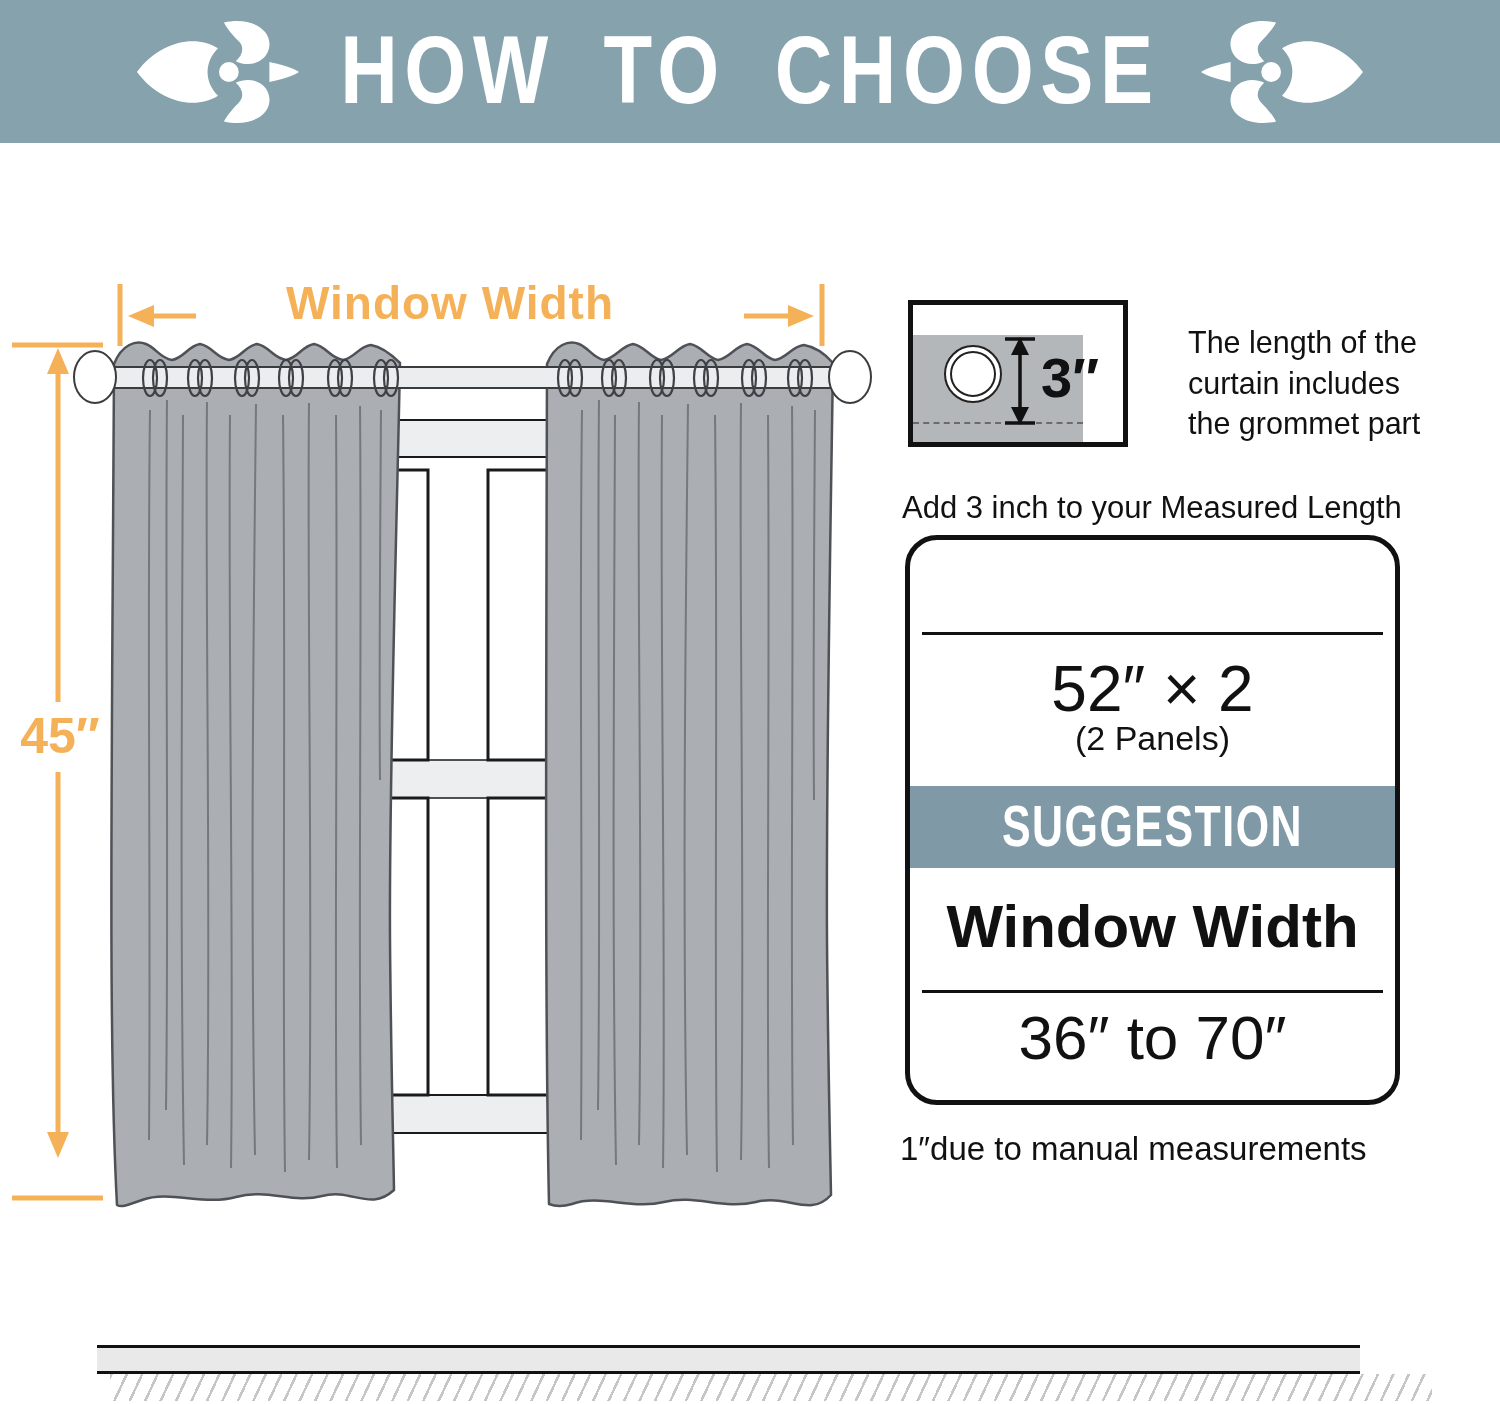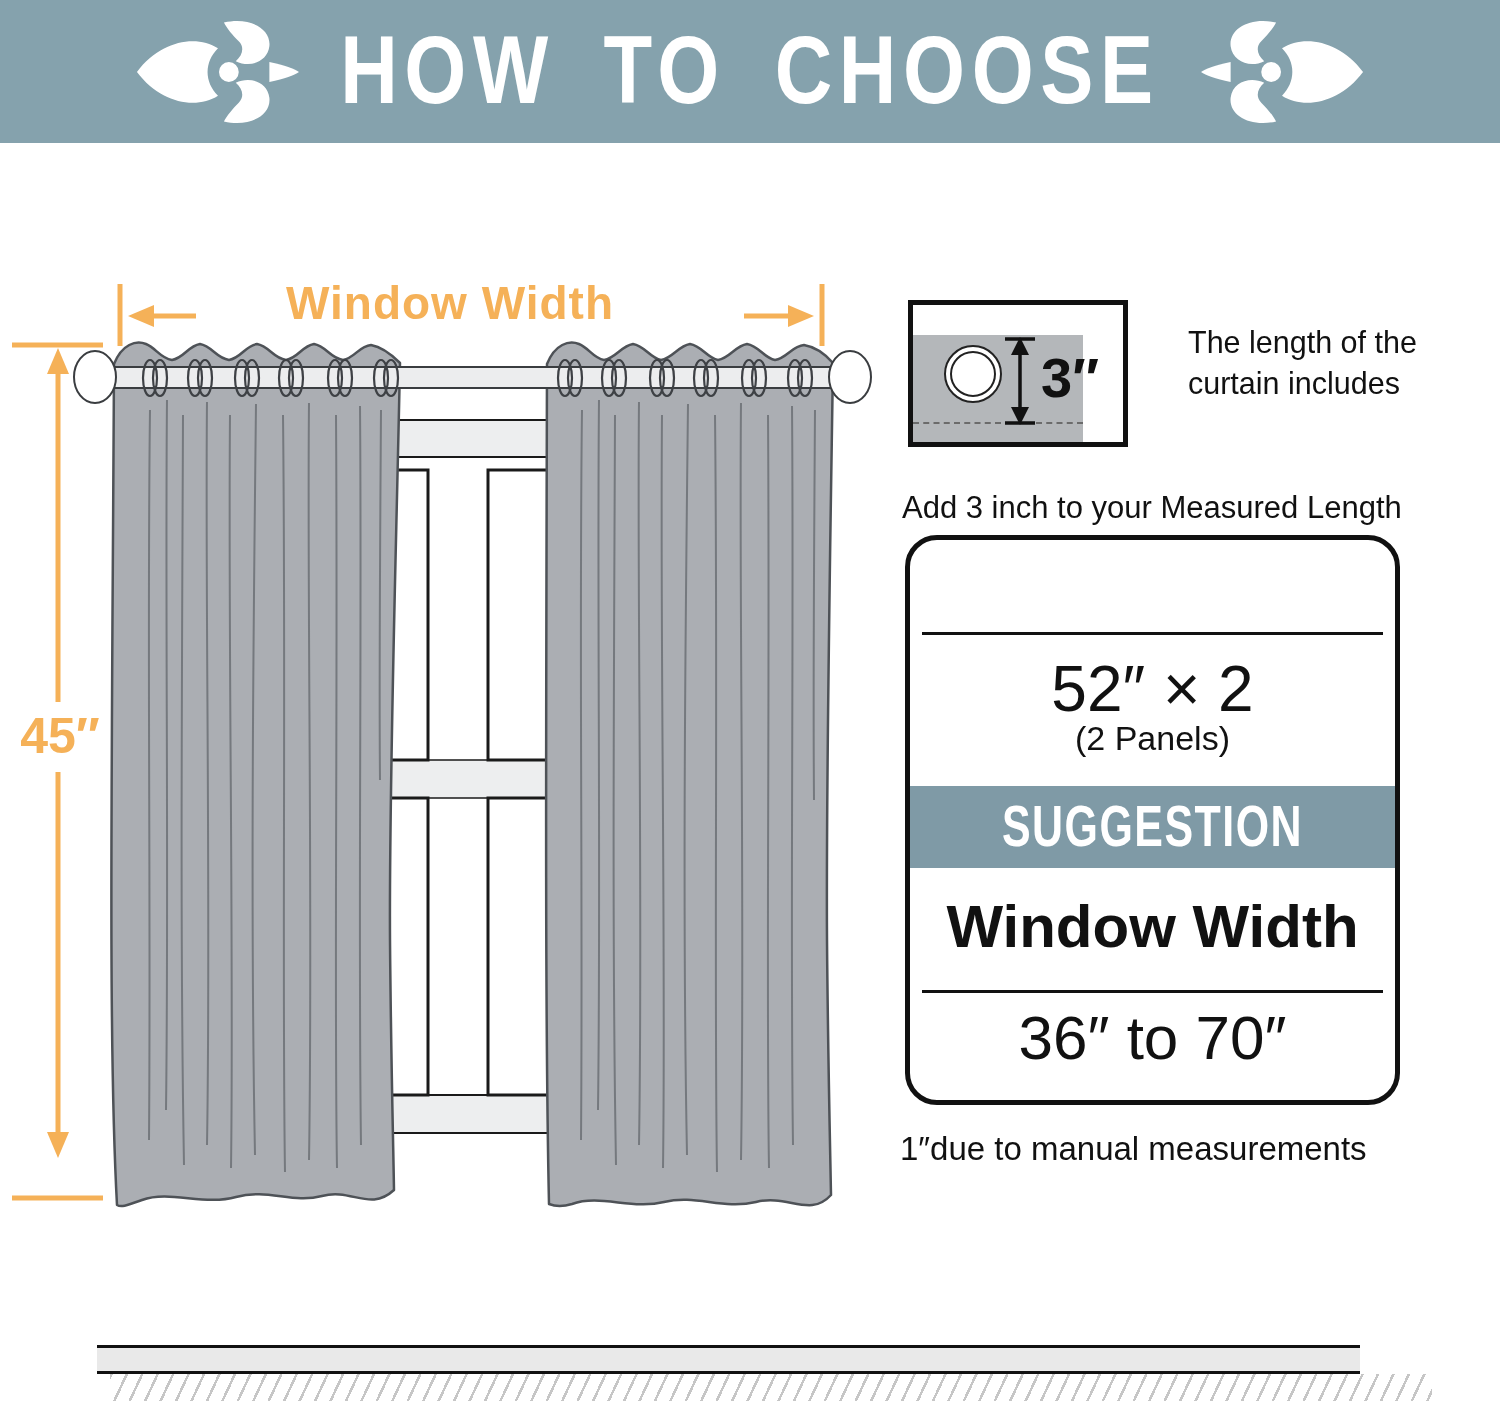--- a/index.html
+++ b/index.html
@@ -210,20 +210,21 @@
         <polygon points="18,4 9,22 27,22" stroke="none"></polygon>
         <polygon points="18,92 9,74 27,74" stroke="none"></polygon>
         <line x1="3" y1="90" x2="33" y2="90"></line>
       </g>
     </svg>
     <div class="gr-depth">3″</div>
   </div>
   <div class="gr-caption">
     <div>The length of the</div>
     <div>curtain includes</div>
+    <div>the grommet part</div>
   </div>
   <div class="gr-note">Add 3 inch to your Measured Length</div>
 
   <div class="sbox">
     <div class="sep s1"></div>
     <div class="value v1">52″ × 2</div>
     <div class="value v1sub">(2 Panels)</div>
     <div class="band">
       <span>SUGGESTION</span>
     </div>

